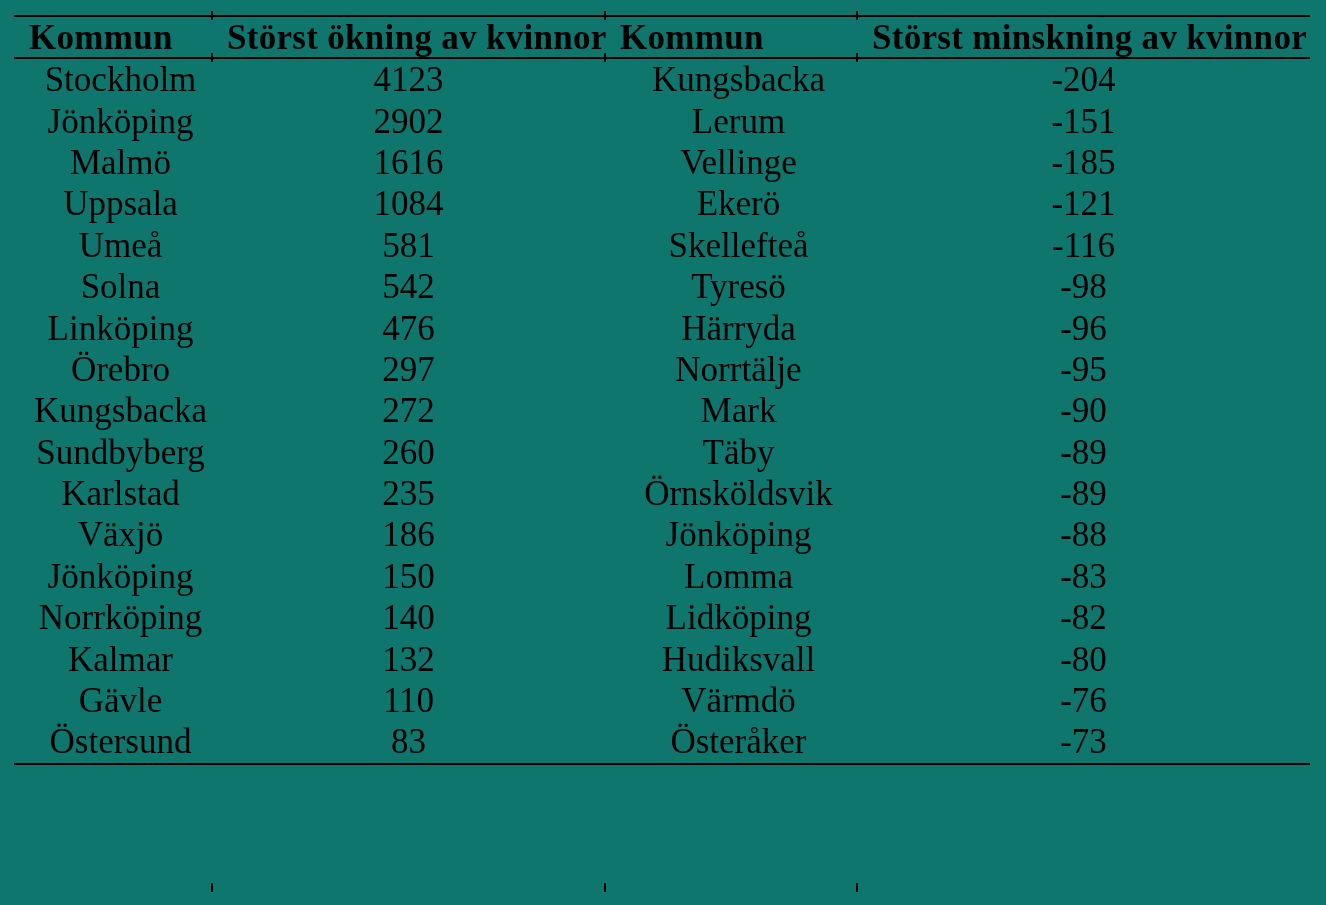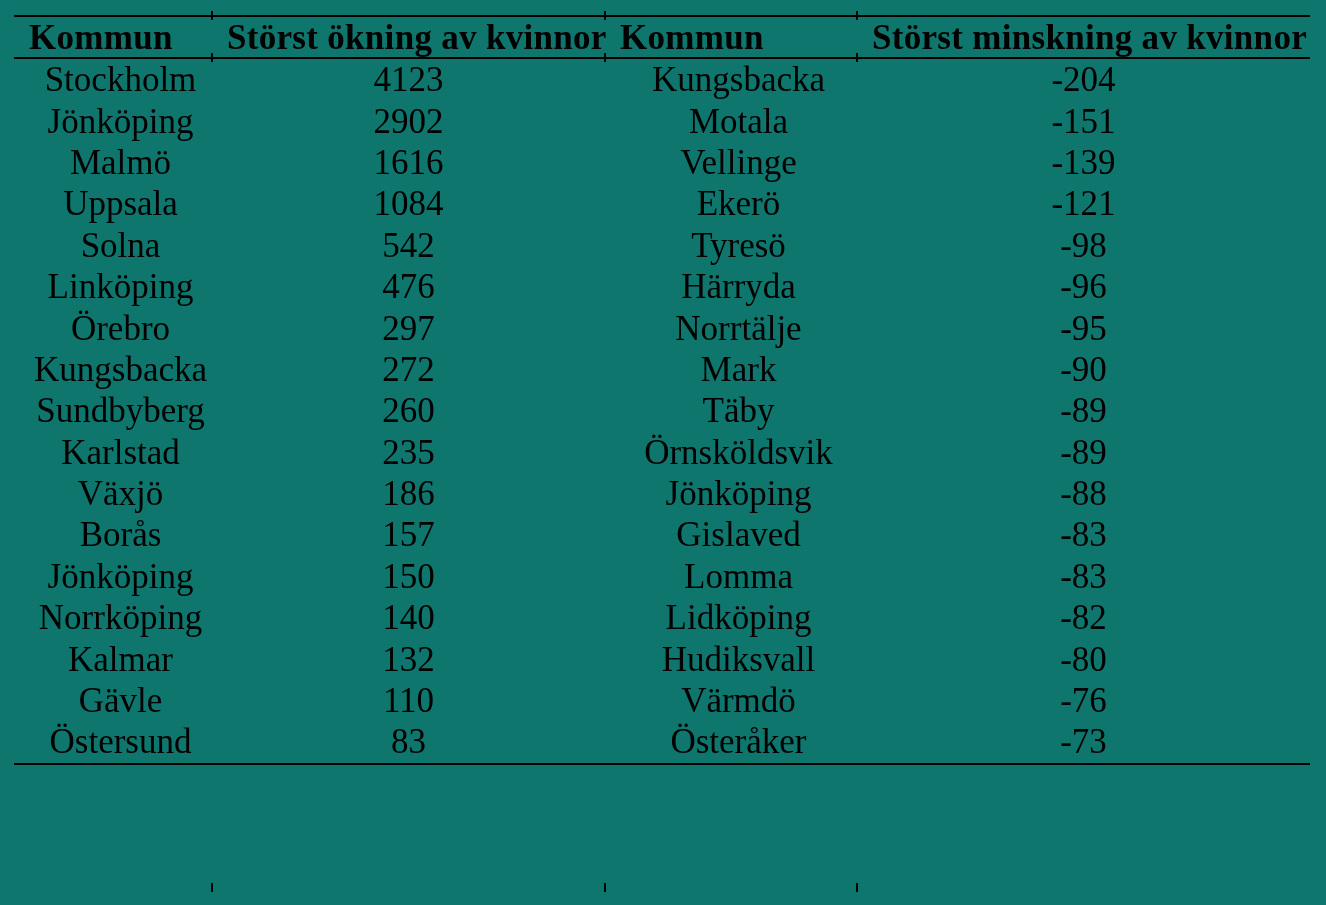--- a/index.html
+++ b/index.html
@@ -88,36 +88,42 @@
       <tbody id="rows">
           <tr>
             <td class="name-cell">Stockholm</td>
             <td class="value-cell">4123</td>
             <td class="name-cell">Kungsbacka</td>
             <td class="value-cell">-204</td>
           </tr>
           <tr>
             <td class="name-cell">Jönköping</td>
             <td class="value-cell">2902</td>
-            <td class="name-cell">Motala</td>
+            <td class="name-cell">Lerum</td>
             <td class="value-cell">-151</td>
           </tr>
           <tr>
             <td class="name-cell">Malmö</td>
             <td class="value-cell">1616</td>
             <td class="name-cell">Vellinge</td>
-            <td class="value-cell">-139</td>
+            <td class="value-cell">-185</td>
           </tr>
           <tr>
             <td class="name-cell">Uppsala</td>
             <td class="value-cell">1084</td>
             <td class="name-cell">Ekerö</td>
             <td class="value-cell">-121</td>
           </tr>
           <tr>
+            <td class="name-cell">Umeå</td>
+            <td class="value-cell">581</td>
+            <td class="name-cell">Skellefteå</td>
+            <td class="value-cell">-116</td>
+          </tr>
+          <tr>
             <td class="name-cell">Solna</td>
             <td class="value-cell">542</td>
             <td class="name-cell">Tyresö</td>
             <td class="value-cell">-98</td>
           </tr>
           <tr>
             <td class="name-cell">Linköping</td>
             <td class="value-cell">476</td>
             <td class="name-cell">Härryda</td>
             <td class="value-cell">-96</td>
@@ -144,26 +150,20 @@
             <td class="name-cell">Karlstad</td>
             <td class="value-cell">235</td>
             <td class="name-cell">Örnsköldsvik</td>
             <td class="value-cell">-89</td>
           </tr>
           <tr>
             <td class="name-cell">Växjö</td>
             <td class="value-cell">186</td>
             <td class="name-cell">Jönköping</td>
             <td class="value-cell">-88</td>
-          </tr>
-          <tr>
-            <td class="name-cell">Borås</td>
-            <td class="value-cell">157</td>
-            <td class="name-cell">Gislaved</td>
-            <td class="value-cell">-83</td>
           </tr>
           <tr>
             <td class="name-cell">Jönköping</td>
             <td class="value-cell">150</td>
             <td class="name-cell">Lomma</td>
             <td class="value-cell">-83</td>
           </tr>
           <tr>
             <td class="name-cell">Norrköping</td>
             <td class="value-cell">140</td>

